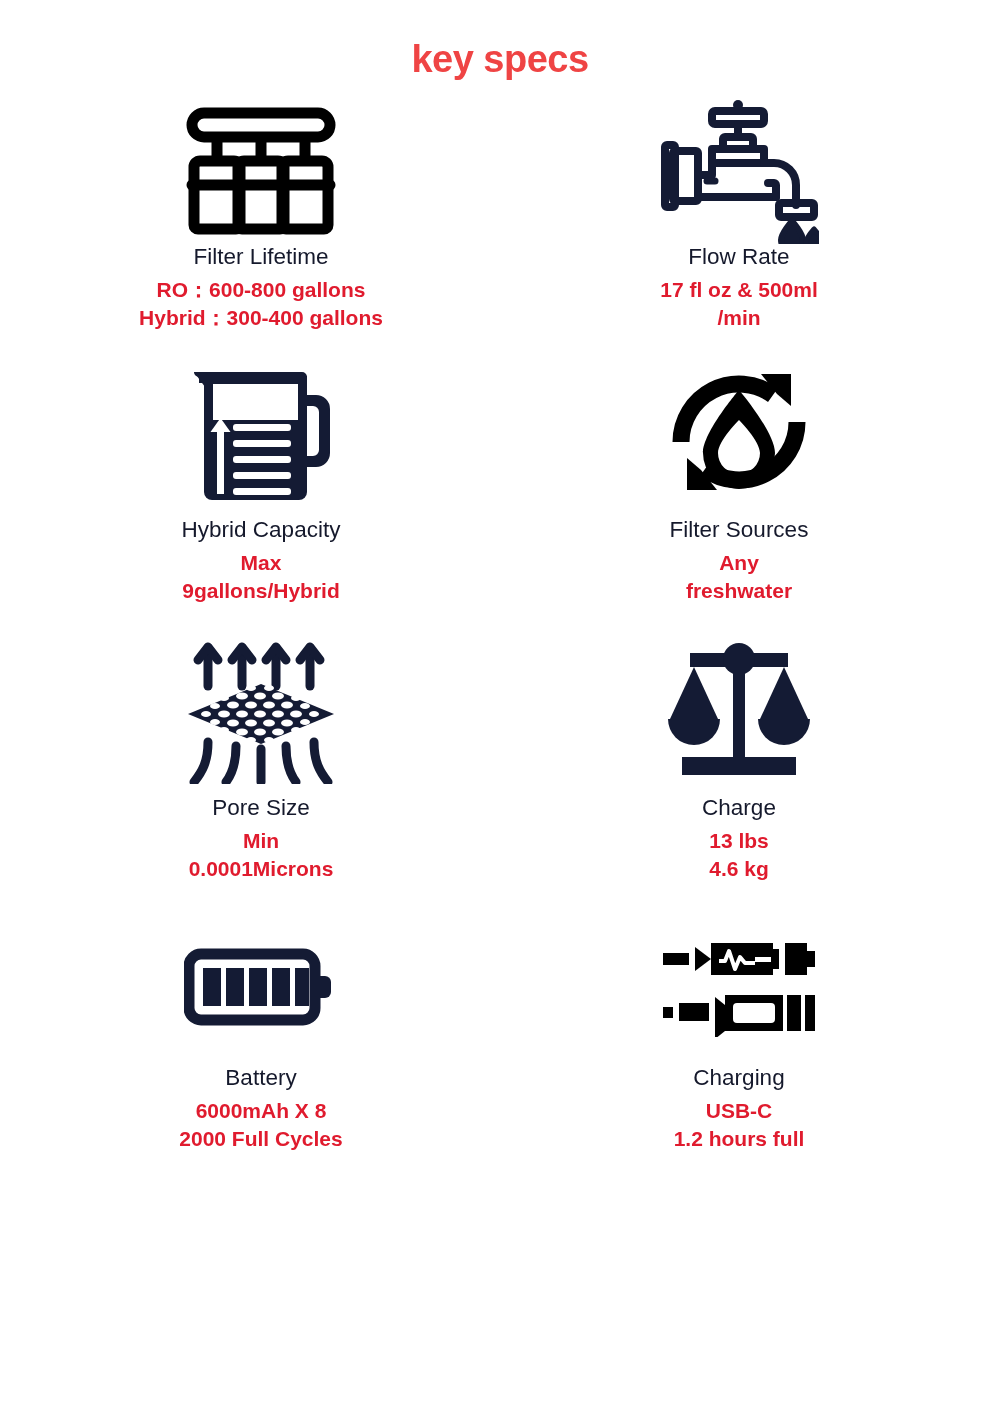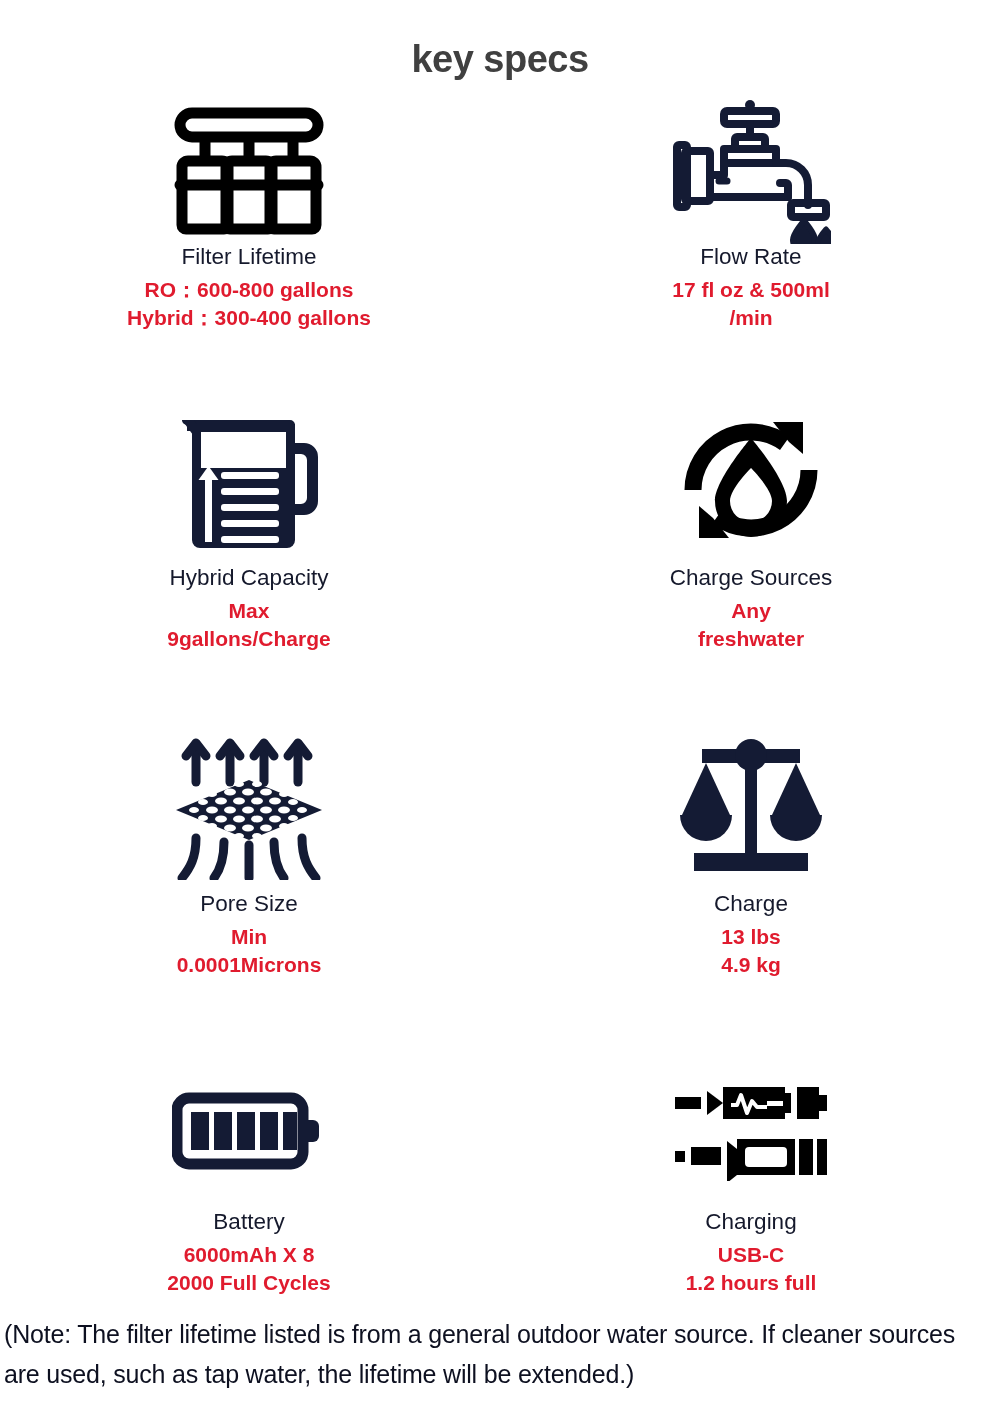--- a/index.html
+++ b/index.html
@@ -24,34 +24,33 @@
     display: flex;
     flex-direction: column;
   }
 
   
   .title {
     text-align: center;
     font-size: 38px;
     font-weight: 700;
     letter-spacing: -0.5px;
-    color: #404040;
+    color: #ef4444;
     margin-top: 38px;
     margin-bottom: 10px;
   }
 
   
   .spec-grid {
     display: grid;
     grid-template-columns: 1fr 1fr;
     grid-auto-rows: auto;
     column-gap: 0px;
     row-gap: 0px;
     padding: 0 22px;
-    gap: 48px;
   }
 
   .spec-card {
     display: flex;
     flex-direction: column;
     align-items: center;
     justify-content: flex-start;
     padding-top: 10px;
   }
 
@@ -181,35 +180,35 @@
             <rect x="47" y="110" width="58" height="7" rx="3"></rect>
             <rect x="47" y="126" width="58" height="7" rx="3"></rect>
             <rect x="31" y="66" width="7" height="66"></rect>
             <path d="M34.5 56 l10 14 h-20 z"></path>
           </g>
         </svg>
       </div>
       <div class="spec-label">Hybrid Capacity</div>
       <div class="spec-values">
         <div class="spec-value">Max</div>
-        <div class="spec-value">9gallons/Charge</div>
+        <div class="spec-value">9gallons/Hybrid</div>
       </div>
     </div>
 
     <div class="spec-card row-2">
       <div class="icon-box">
         <svg width="148" height="140" viewBox="0 0 148 140" fill="none">
           <path d="M16 80 A58 58 0 0 1 108 33" stroke="#000000" stroke-width="17" fill="none" stroke-linecap="butt"></path>
           <path d="M96 12 h30 v32 l-14 -12 z" fill="#000000"></path>
           <path d="M132 60 A58 58 0 0 1 40 107" stroke="#000000" stroke-width="17" fill="none" stroke-linecap="butt"></path>
           <path d="M52 128 h-30 v-32 l14 12 z" fill="#000000"></path>
           <path d="M74 28 C74 28 38 70 38 91 a36 36 0 0 0 72 0 C110 70 74 28 74 28 z M74 58 C74 58 95 79 95 91 a21 21 0 0 1 -42 0 C53 79 74 58 74 58 z" fill="#000000"></path>
         </svg>
       </div>
-      <div class="spec-label">Charge Sources</div>
+      <div class="spec-label">Filter Sources</div>
       <div class="spec-values">
         <div class="spec-value">Any</div>
         <div class="spec-value">freshwater</div>
       </div>
     </div>
 
     <div class="spec-card row-3">
       <div class="icon-box">
         <svg width="155" height="150" viewBox="0 0 155 150" fill="none" stroke="#141b34">
           <g stroke="#141b34" stroke-width="9" stroke-linecap="round" fill="none">
@@ -288,21 +287,21 @@
           <rect x="18" y="118" width="114" height="18"></rect>
           <path d="M30 28 L54 80 H6 Z"></path>
           <path d="M4 80 h52 a26 26 0 0 1 -52 0 z"></path>
           <path d="M120 28 L144 80 H96 Z"></path>
           <path d="M94 80 h52 a26 26 0 0 1 -52 0 z"></path>
         </svg>
       </div>
       <div class="spec-label">Charge</div>
       <div class="spec-values">
         <div class="spec-value">13 lbs</div>
-        <div class="spec-value">4.9 kg</div>
+        <div class="spec-value">4.6 kg</div>
       </div>
     </div>
 
     <div class="spec-card row-4">
       <div class="icon-box">
         <svg width="155" height="95" viewBox="0 0 155 95" fill="none">
           <rect x="5" y="14" width="126" height="66" rx="12" stroke="#141b34" stroke-width="11"></rect>
           <path d="M131 36 h10 a6 6 0 0 1 6 6 v10 a6 6 0 0 1 -6 6 h-10 z" fill="#141b34"></path>
           <g fill="#141b34">
             <rect x="19" y="28" width="18" height="38"></rect>
@@ -352,15 +351,14 @@
       </div>
       <div class="spec-label">Charging</div>
       <div class="spec-values">
         <div class="spec-value">USB-C</div>
         <div class="spec-value">1.2 hours full</div>
       </div>
     </div>
 
   </div>
 
-  <div class="footer-note">(Note: The filter lifetime listed is from a general outdoor water source. If cleaner sources are used, such as tap water, the lifetime will be extended.)</div>
 
 </div>
 
 </body></html>

